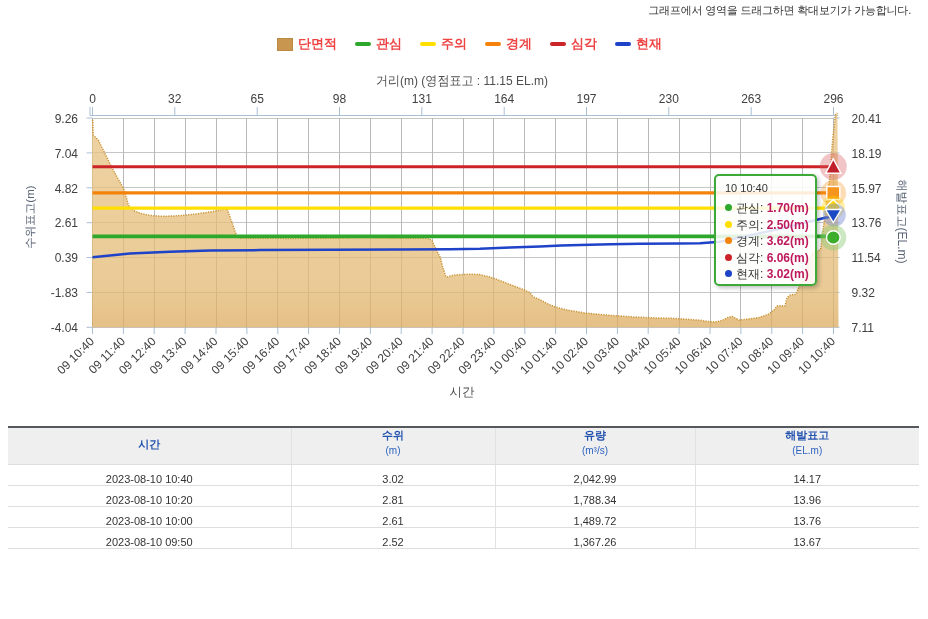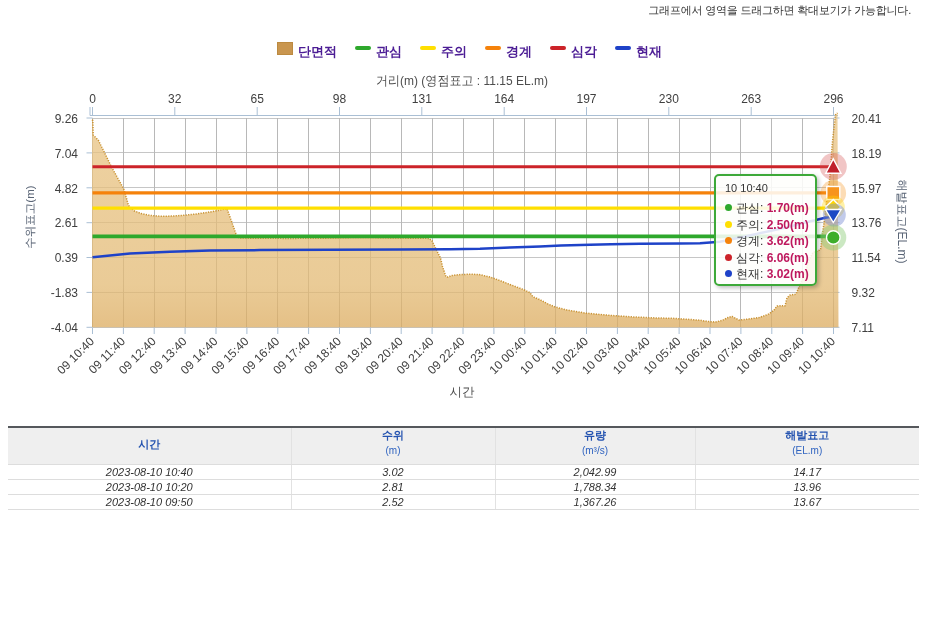--- a/index.html
+++ b/index.html
@@ -3,34 +3,34 @@
 <meta charset="utf-8">
 <style>
   html,body{margin:0;padding:0;background:#fff;}
   body{font-family:"Liberation Sans",sans-serif;}
   #page{position:relative;width:928px;height:619px;overflow:hidden;background:#fff;}
   #hint{position:absolute;top:3px;right:17px;font-size:11px;letter-spacing:-0.2px;color:#333;text-align:center;}
   #legend{position:absolute;left:277px;top:35px;display:flex;align-items:center;gap:18px;}
   .li{display:flex;align-items:center;}
   .li .sw{width:16px;height:13px;background:#c9964f;border:1px solid #bc8a40;margin-right:5px;box-sizing:border-box;}
   .li .ln{width:16px;height:4px;border-radius:2px;margin-right:5px;}
-  .li span{font-size:13px;font-weight:700;color:#4c1d95;letter-spacing:0px;margin-top:8px;}
+  .li span{font-size:13px;font-weight:700;color:#ef4444;letter-spacing:0px;}
   #tooltip{position:absolute;left:714px;top:174px;width:103px;height:112px;box-sizing:border-box;
     background:rgba(254,254,252,0.87);border:2px solid #3da939;border-radius:5px;
     box-shadow:2px 2px 4px rgba(0,0,0,0.25);padding:6px 0 0 9px;z-index:5;}
   #tooltip .hd{font-size:11px;color:#333;margin-bottom:6px;}
   #tooltip .row{font-size:12px;color:#333;height:16.5px;line-height:16.5px;white-space:nowrap;}
   #tooltip .dot{display:inline-block;width:7px;height:7px;border-radius:50%;margin-right:4px;vertical-align:1px;}
   #tooltip b{color:#be185d;}
   table{position:absolute;left:8px;top:426px;width:911px;border-collapse:collapse;table-layout:fixed;
     border-top:2px solid #55585c;font-family:"Liberation Sans",sans-serif;}
   th{background:#efefef;box-sizing:border-box;height:37px;padding:1px 0 0;border-bottom:1px solid #ddd;font-weight:700;
     color:#2453b0;font-size:11px;vertical-align:top;line-height:13px;}
   th .unit{font-weight:400;font-size:10px;color:#2f63c0;margin-top:2px;}
-  td{box-sizing:border-box;height:15px;padding:1px 0 0;border-bottom:1px solid #ddd;text-align:center;font-size:11px;color:#333;font-style:italic;}
+  td{box-sizing:border-box;height:15px;padding:8px 0 0;border-bottom:1px solid #ddd;text-align:center;font-size:11px;color:#333;}
   th.sep,td.sep{border-right:1px solid #e2e2e2;}
 </style>
 </head>
 <body>
 <div id="page">
   <div id="hint">그래프에서 영역을 드래그하면 확대보기가 가능합니다.</div>
   <div id="legend">
     <div class="li">
         <div class="sw"></div>
         <span>단면적</span>
@@ -266,20 +266,26 @@
           <td class="sep">2,042.99</td>
           <td>14.17</td>
         </tr>
       <tr>
           <td class="sep">2023-08-10 10:20</td>
           <td class="sep">2.81</td>
           <td class="sep">1,788.34</td>
           <td>13.96</td>
         </tr>
       <tr>
+          <td class="sep">2023-08-10 10:00</td>
+          <td class="sep">2.61</td>
+          <td class="sep">1,489.72</td>
+          <td>13.76</td>
+        </tr>
+      <tr>
           <td class="sep">2023-08-10 09:50</td>
           <td class="sep">2.52</td>
           <td class="sep">1,367.26</td>
           <td>13.67</td>
         </tr>
     </tbody>
   </table>
 </div>
 
 </body></html>

